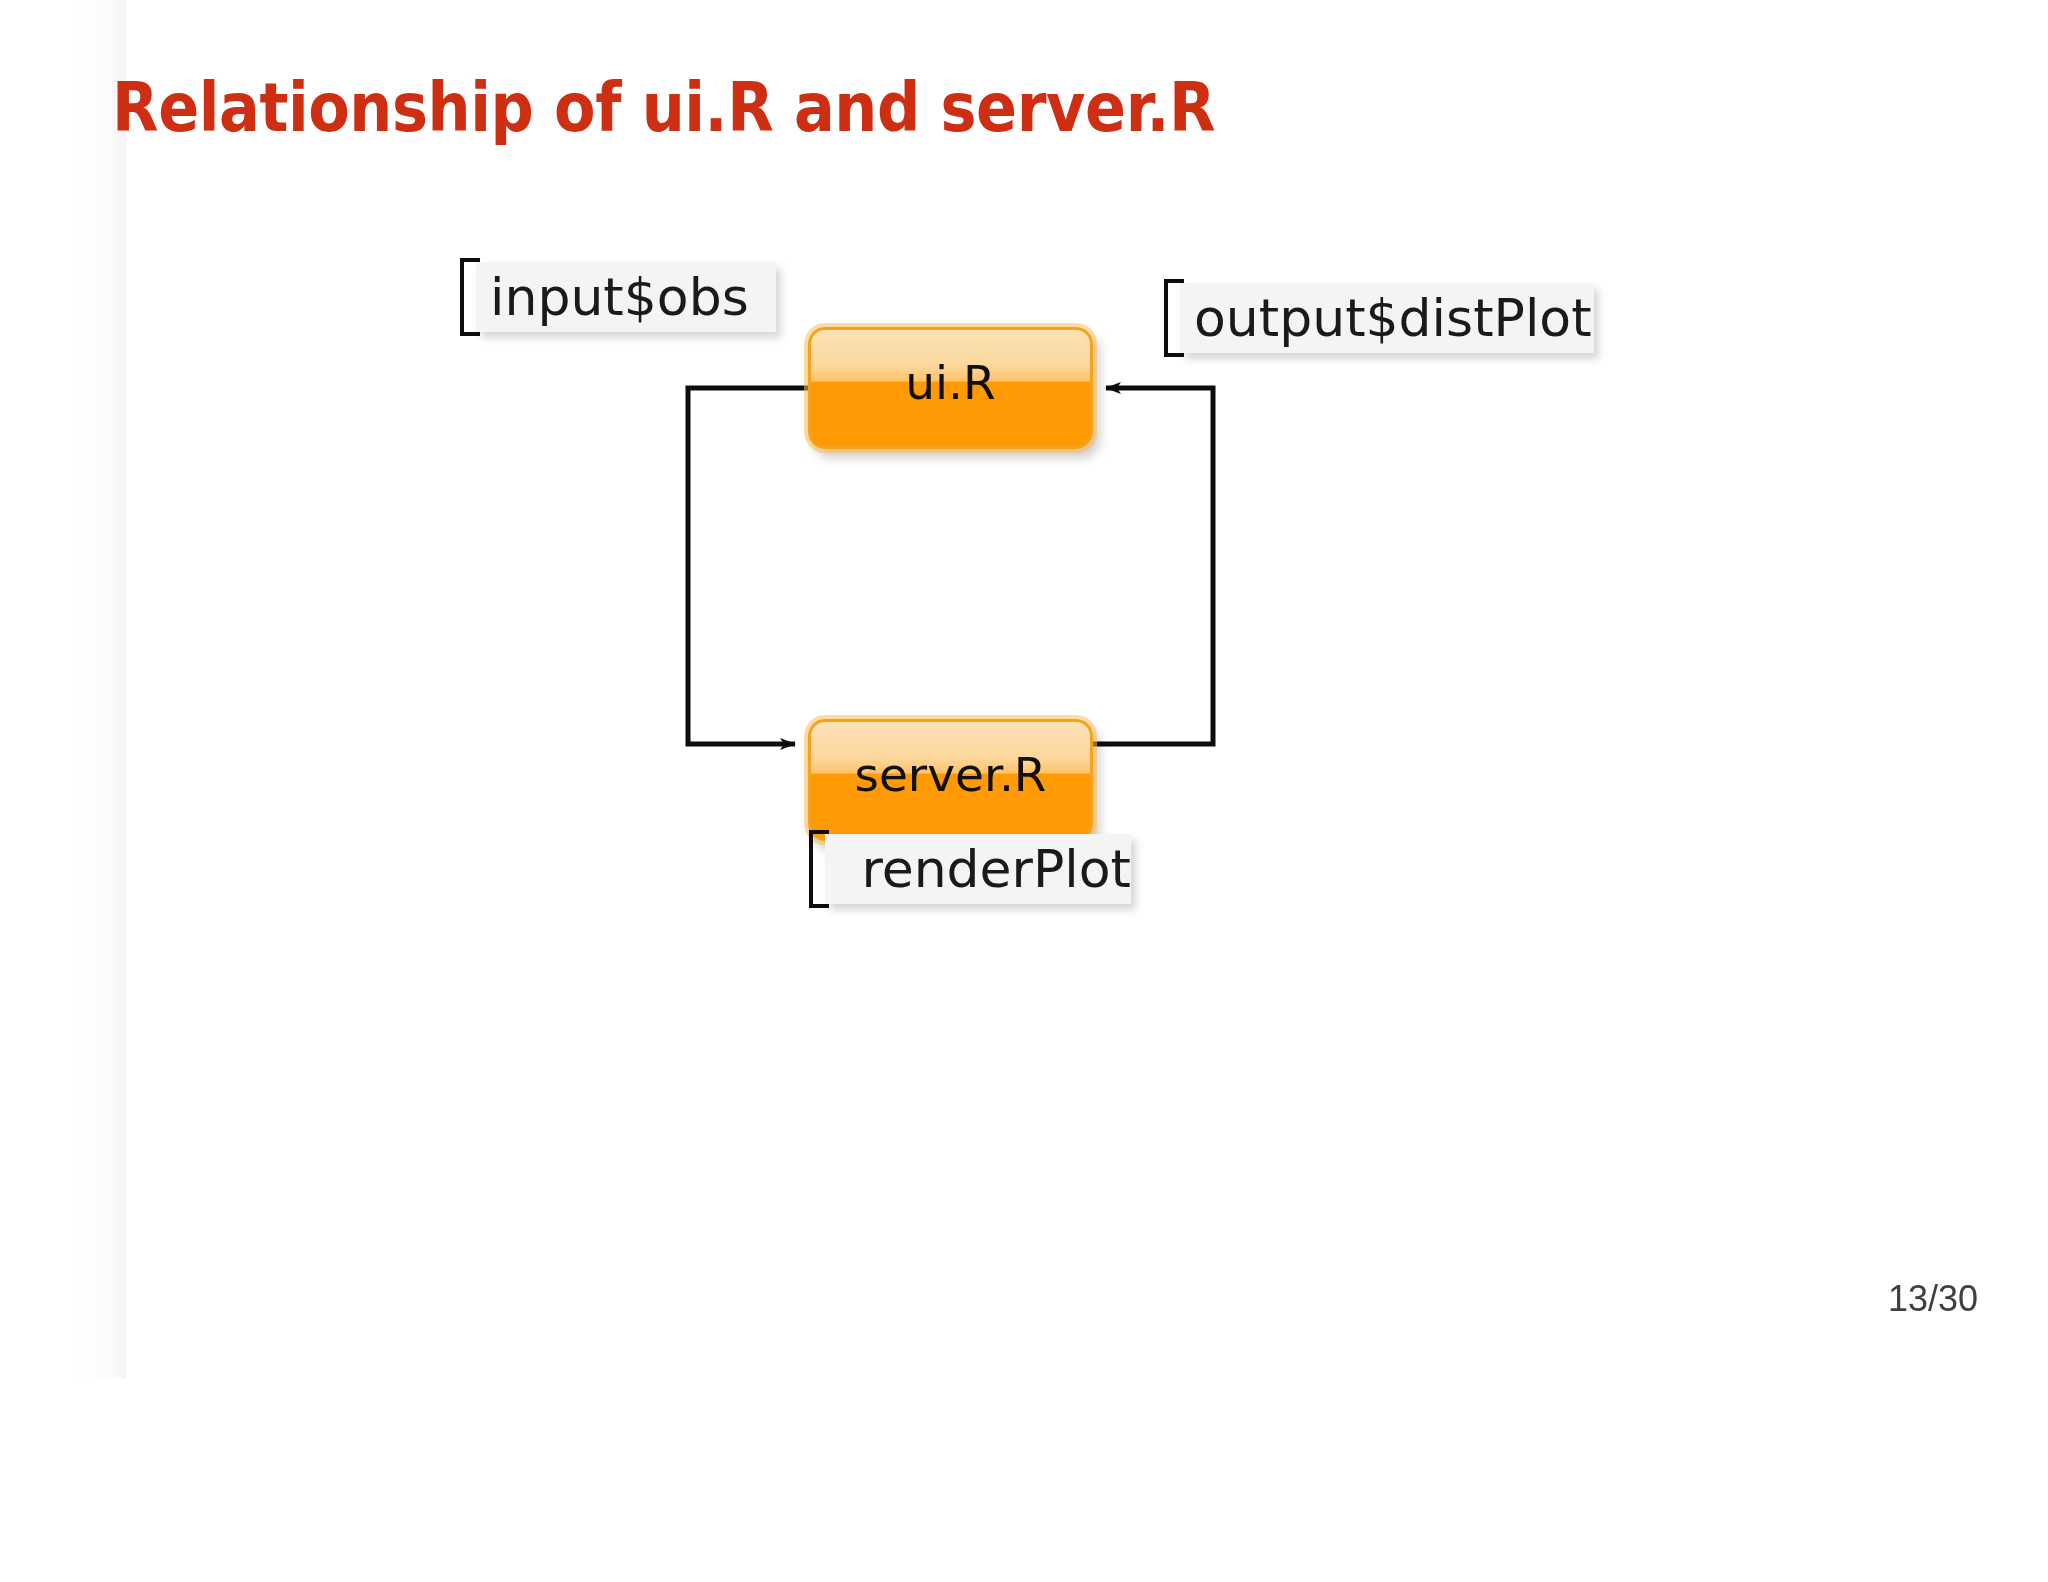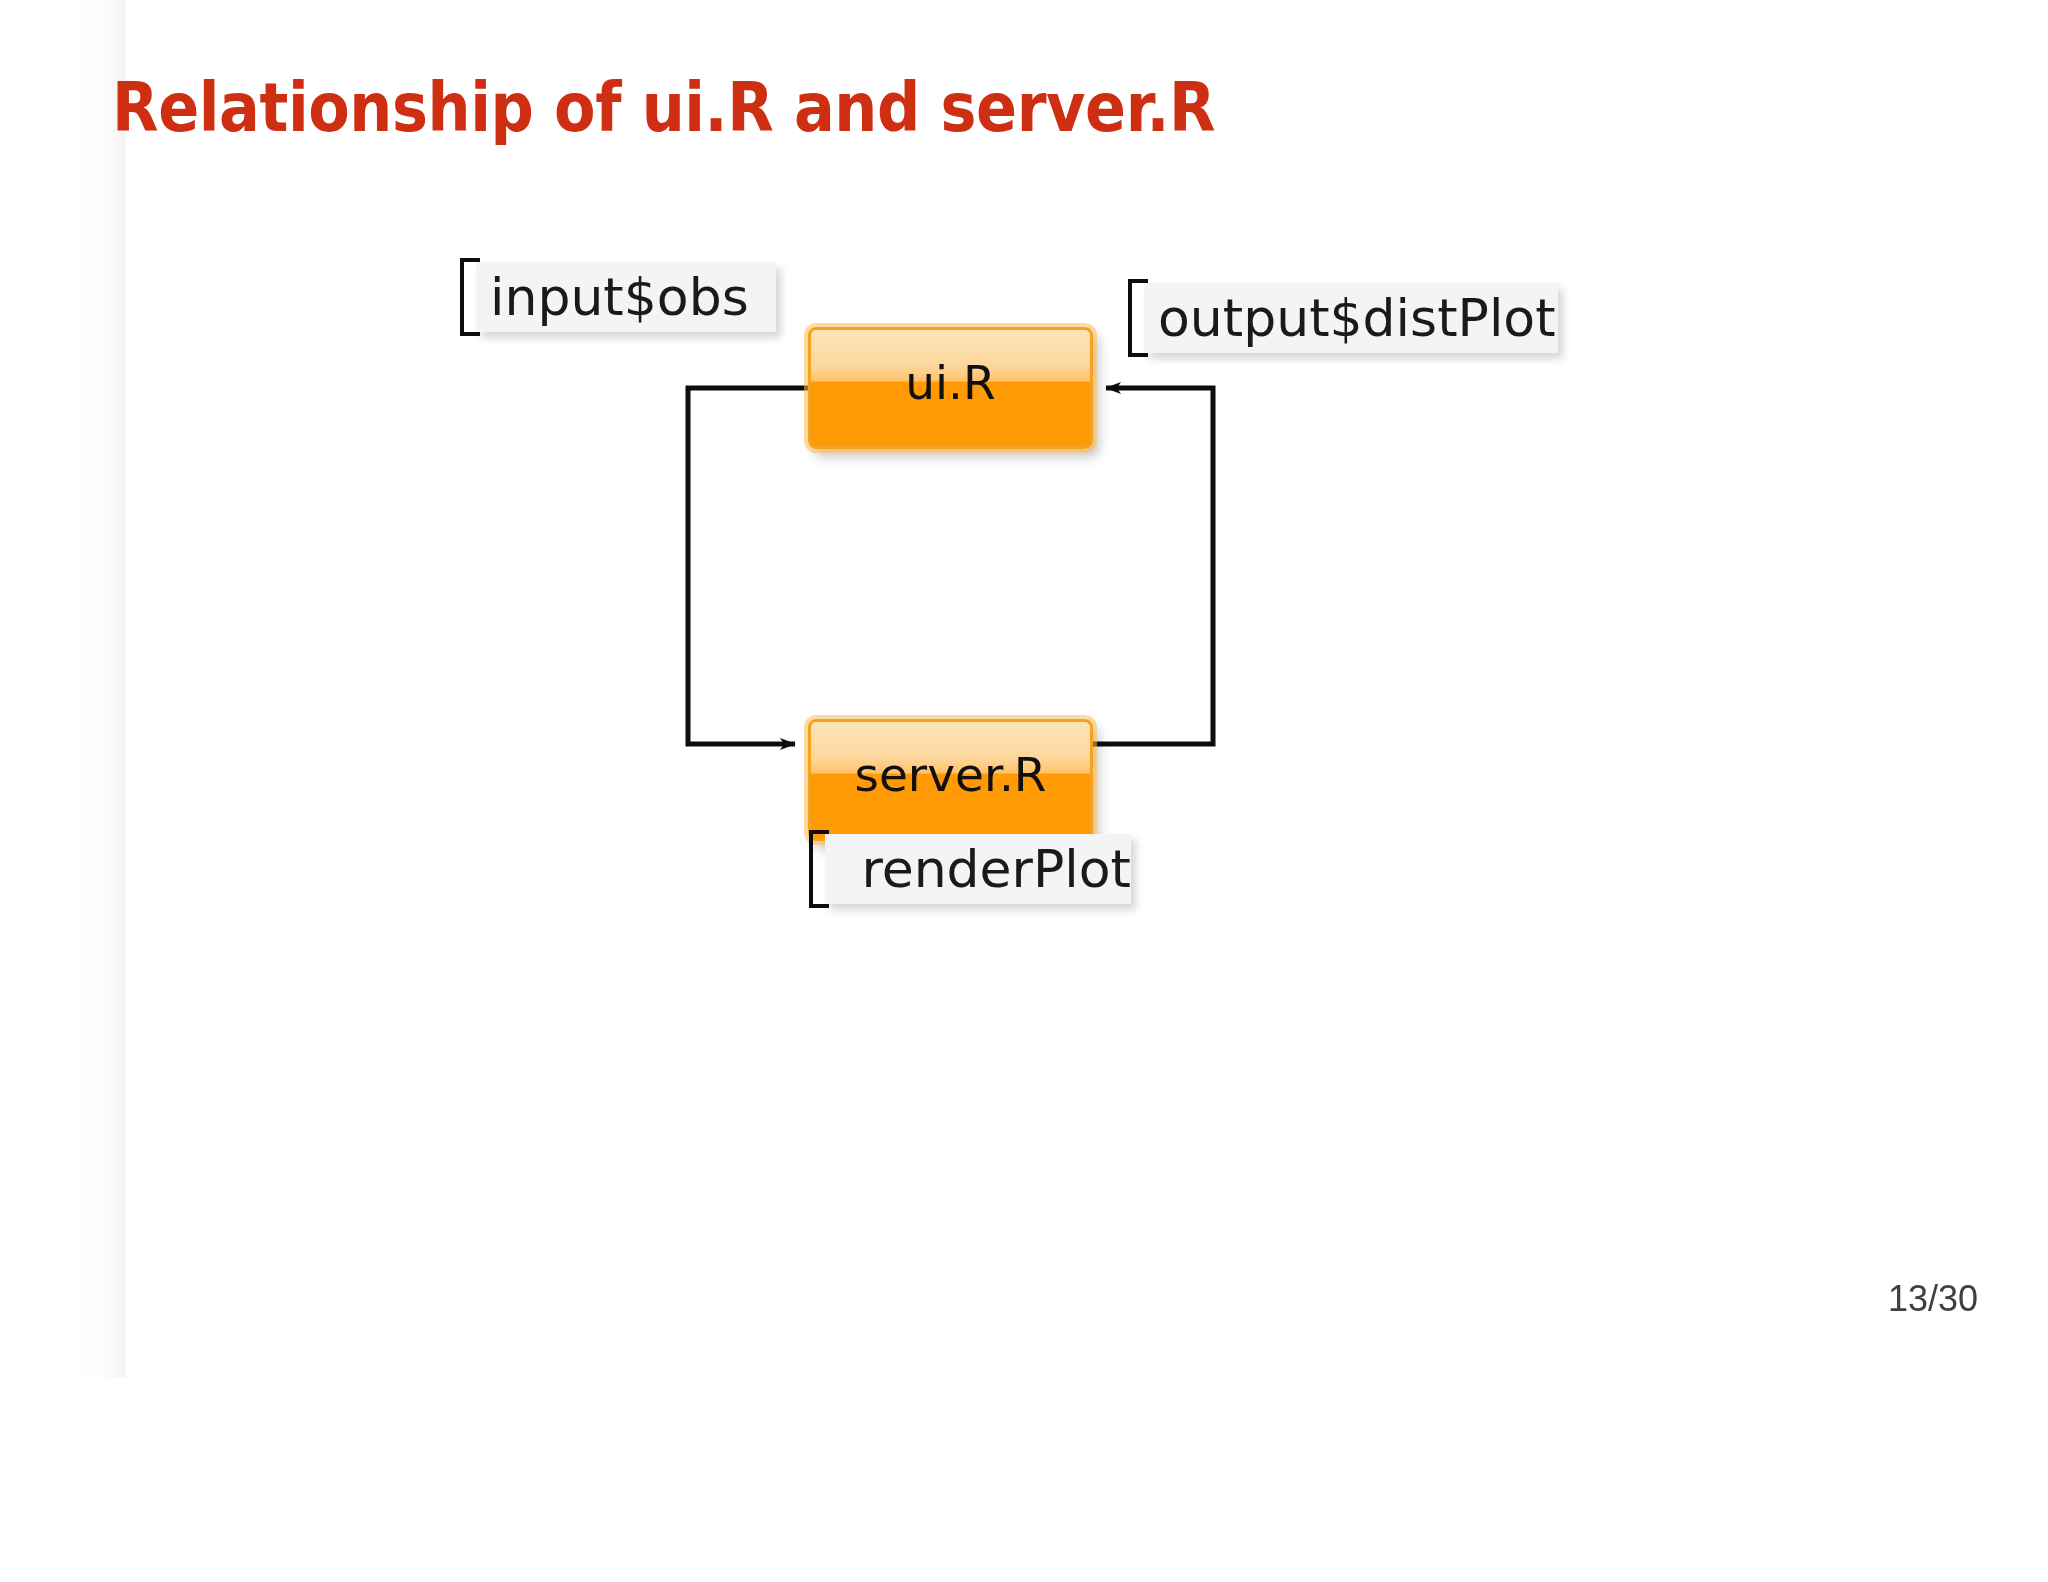--- a/index.html
+++ b/index.html
@@ -57,21 +57,21 @@
     top: 0;
     width: 2048px;
     height: 1582px;
   }
 
   
   .node-box {
     position: absolute;
     box-sizing: border-box;
     border: 3px solid #F5A21E;
-    border-radius: 8px;
+    border-radius: 17px;
     background: linear-gradient(to bottom,
                 #FDE3B6 0%,
                 #FCD89E 30%,
                 #FFC269 44%,
                 #FF9A05 45%,
                 #FF9A05 100%);
     box-shadow: 0 0 0 4px rgba(255,190,90,0.55),
                 6px 8px 12px rgba(0,0,0,0.22);
     display: flex;
     align-items: center;
@@ -159,21 +159,21 @@
 
     <div class="node-box" style="left:808px; top:683px; width:285px; height:122px;margin-top:36px;">
       <span class="node-label">server.R</span>
     </div>
 
     <div class="note" style="left:476px; top:262px; width:300px; height:70px;">
       <span class="note-bracket"></span>
       <span class="note-text">input$obs</span>
     </div>
 
-    <div class="note" style="left:1144px; top:283px; width:414px; height:70px;text-align:center;">
+    <div class="note" style="left:1180px; top:283px; width:414px; height:70px;text-align:center;">
       <span class="note-bracket"></span>
       <span class="note-text">output$distPlot</span>
     </div>
 
     <div class="note" style="left:825px; top:834px; width:306px; height:70px;justify-content:flex-end;">
       <span class="note-bracket"></span>
       <span class="note-text">renderPlot</span>
     </div>
 
   </div>

